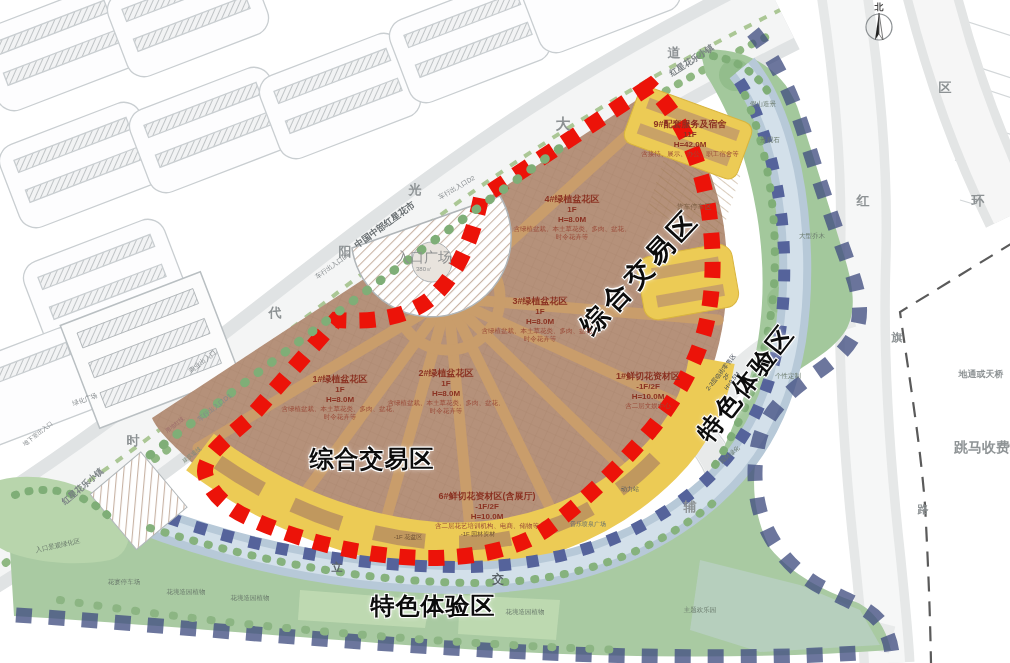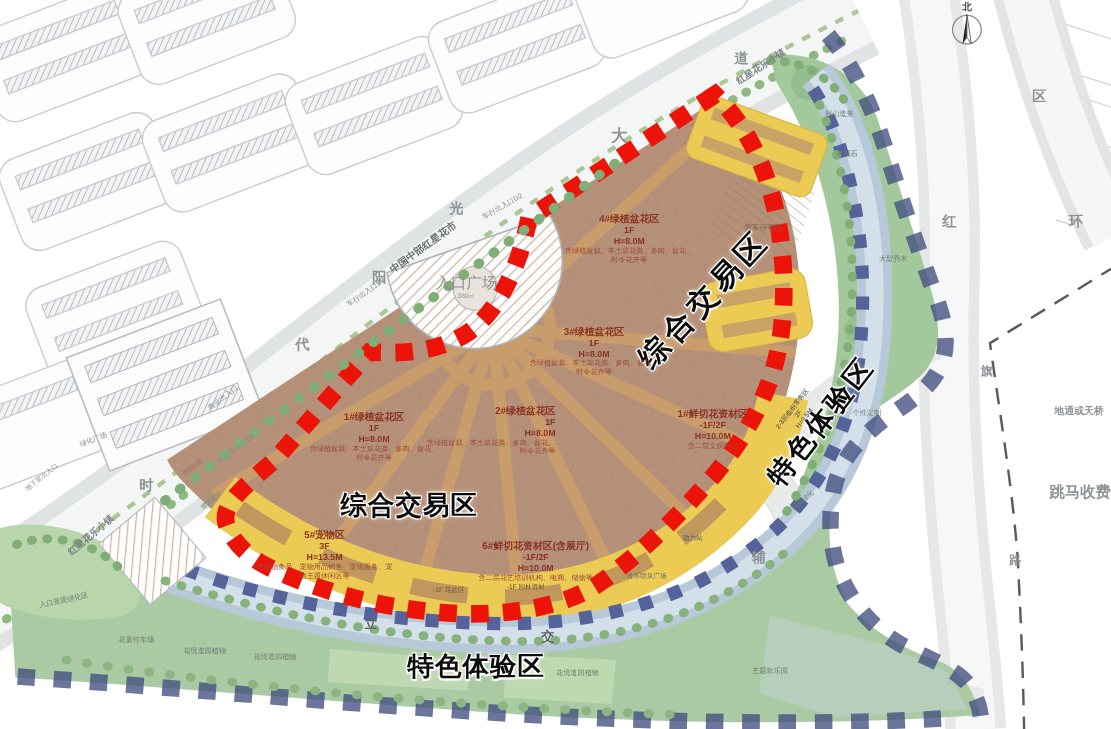--- a/index.html
+++ b/index.html
@@ -212,55 +212,55 @@
 <div class="zone" style="left:372px;top:459px;font-size:24px;letter-spacing:1px;">综合交易区</div>
 <div class="zone" style="left:746px;top:383px;font-size:25px;letter-spacing:3px;transform:translate(-50%,-50%) rotate(-52deg);">特色体验区</div>
 <div class="zone" style="left:433px;top:606px;font-size:24px;letter-spacing:1px;">特色体验区</div>
 
 <div class="blk" style="left:340px;top:398px;width:118px;">
   <div class="t">1#绿植盆花区</div>
       <div class="m">1F</div>
   <div class="m">H=8.0M</div>
       <div class="d">含绿植盆栽、本土草花类、多肉、盆花、时令花卉等</div>
 </div>
-<div class="blk" style="left:446px;top:392px;width:118px;text-align:right;">
+<div class="blk" style="left:446px;top:392px;width:118px;">
   <div class="t">2#绿植盆花区</div>
       <div class="m">1F</div>
   <div class="m">H=8.0M</div>
       <div class="d">含绿植盆栽、本土草花类、多肉、盆花、时令花卉等</div>
 </div>
 <div class="blk" style="left:540px;top:320px;width:118px;">
   <div class="t">3#绿植盆花区</div>
       <div class="m">1F</div>
   <div class="m">H=8.0M</div>
       <div class="d">含绿植盆栽、本土草花类、多肉、盆花、时令花卉等</div>
 </div>
 <div class="blk" style="left:572px;top:218px;width:118px;">
   <div class="t">4#绿植盆花区</div>
       <div class="m">1F</div>
   <div class="m">H=8.0M</div>
       <div class="d">含绿植盆栽、本土草花类、多肉、盆花、时令花卉等</div>
 </div>
-<div class="blk" style="left:295px;top:505px;width:128px;">
-  <div class="t">5#宠物区</div>
-      <div class="m">3F</div>
-  <div class="m">H=13.5M</div>
-      <div class="d">含宠物食品、宠物用品销售、宠物服务、宠物主题休闲区等</div>
-</div>
 <div class="blk" style="left:487px;top:511px;width:132px;">
   <div class="t">6#鲜切花资材区(含展厅)</div>
       <div class="m">-1F/2F</div>
   <div class="m">H=10.0M</div>
       <div class="d">含二层花艺培训机构、电商、储物等</div>
 </div>
 <div class="blk" style="left:648px;top:391px;width:100px;">
   <div class="t">1#鲜切花资材区</div>
       <div class="m">-1F/2F</div>
   <div class="m">H=10.0M</div>
       <div class="d">含二层文娱中心</div>
+</div>
+<div class="blk" style="left:690px;top:139px;width:130px;">
+  <div class="t">9#配套服务及宿舍</div>
+      <div class="m">11F</div>
+  <div class="m">H=42.0M</div>
+      <div class="d">含接待、展示、办公、职工宿舍等</div>
 </div>
 
 <div class="roadchar" style="left:133px;top:441px;">时</div>
 <div class="roadchar" style="left:275px;top:313px;">代</div>
 <div class="roadchar" style="left:345px;top:252px;">阳</div>
 <div class="roadchar" style="left:415px;top:190px;">光</div>
 <div class="roadchar" style="left:563px;top:124px;font-size:15px;">大</div>
 <div class="roadchar" style="left:674px;top:53px;">道</div>
 <div class="roadchar" style="left:863px;top:201px;">红</div>
 <div class="roadchar" style="left:690px;top:507px;">辅</div>

